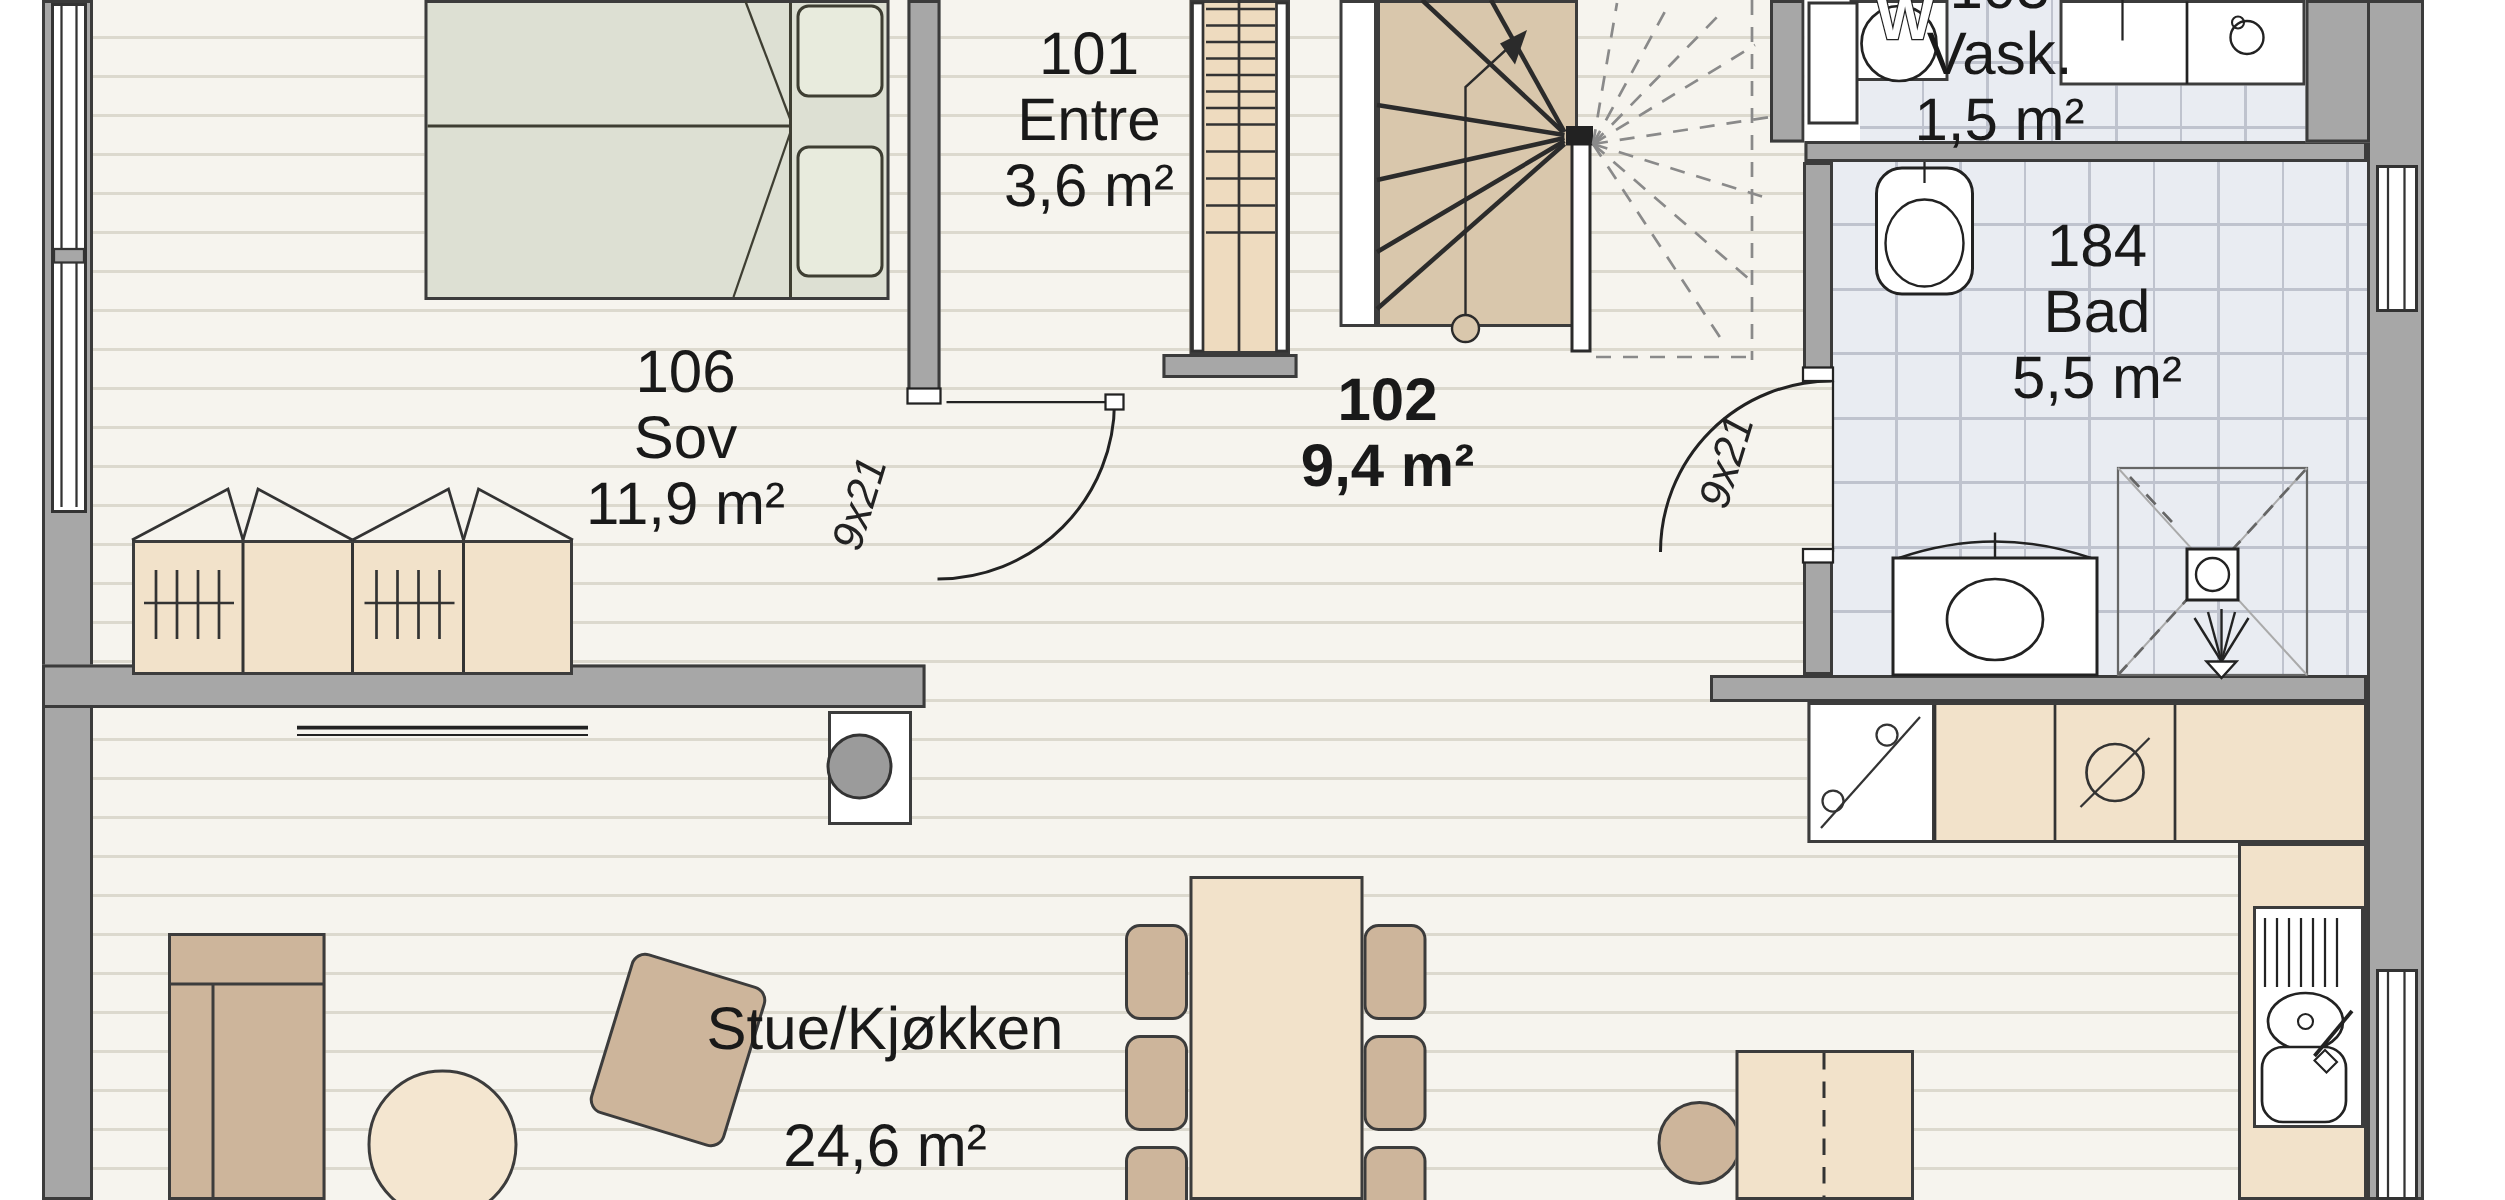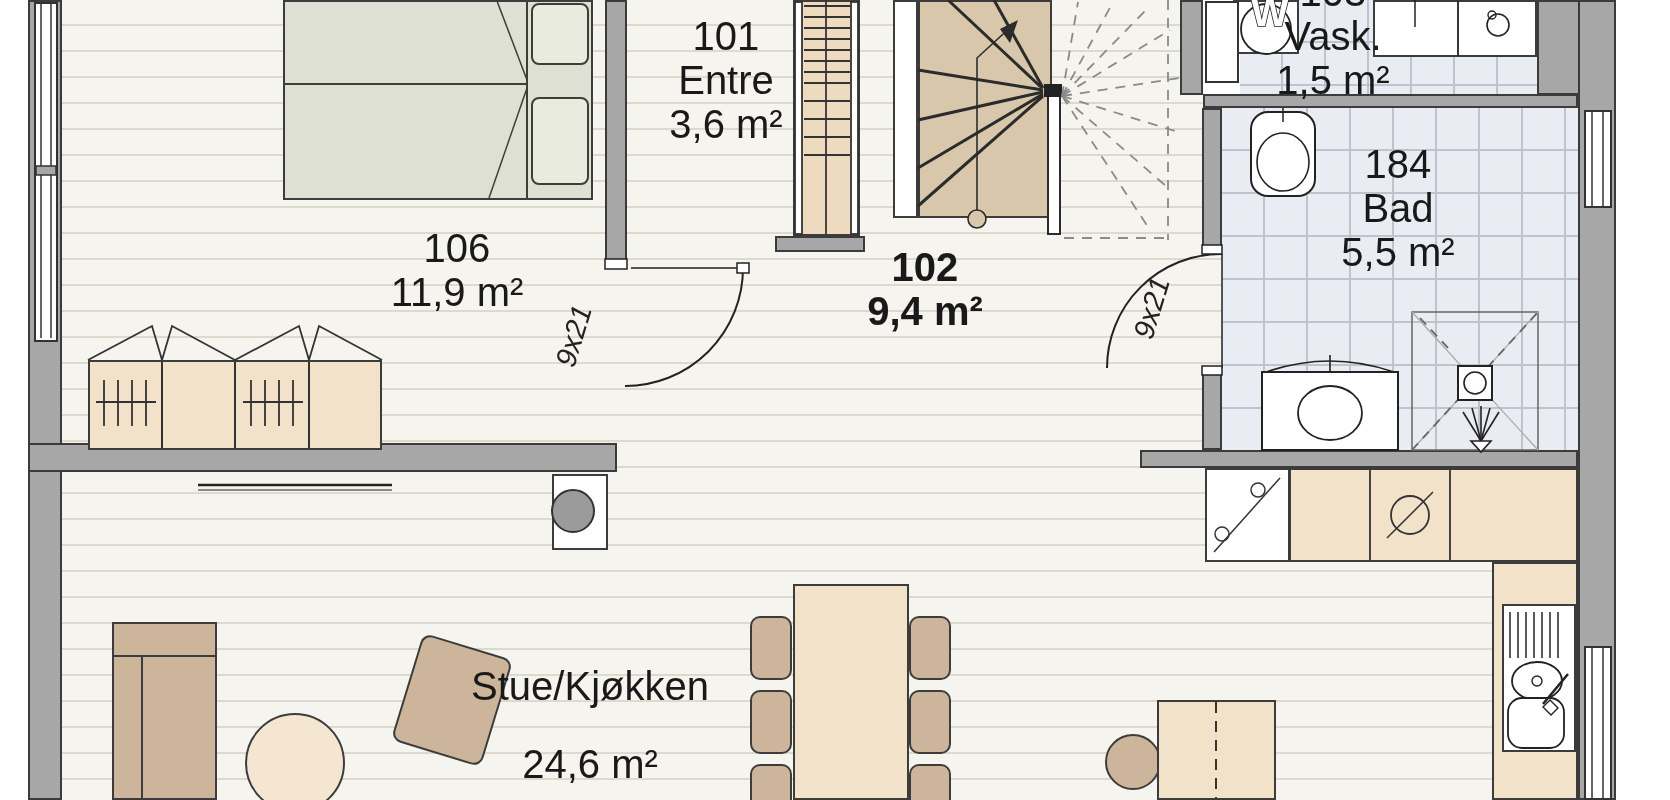--- a/index.html
+++ b/index.html
@@ -291,20 +291,21 @@
   </svg>
 
   <div class="room-label" style="left:726px;top:14px;">
     <div>101</div>
     <div>Entre</div>
     <div>3,6 m²</div>
   </div>
 
   <div class="room-label" style="left:445px;top:226px;margin-left:12px;">
     <div>106</div>
+    <div>Sov</div>
     <div>11,9 m²</div>
   </div>
 
   <div class="room-label" style="left:925px;top:245px;font-weight:bold;">
     <div>102</div>
     <div>9,4 m²</div>
   </div>
 
   <div class="room-label" style="left:1333px;top:-30px;">
     <div>103</div>

